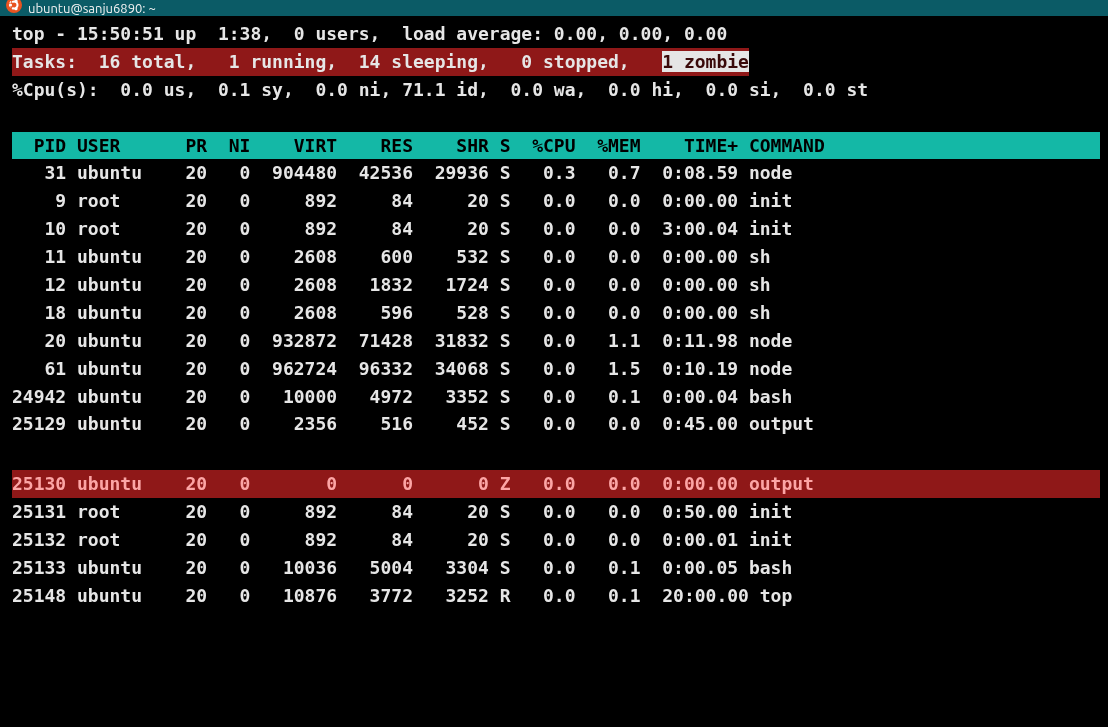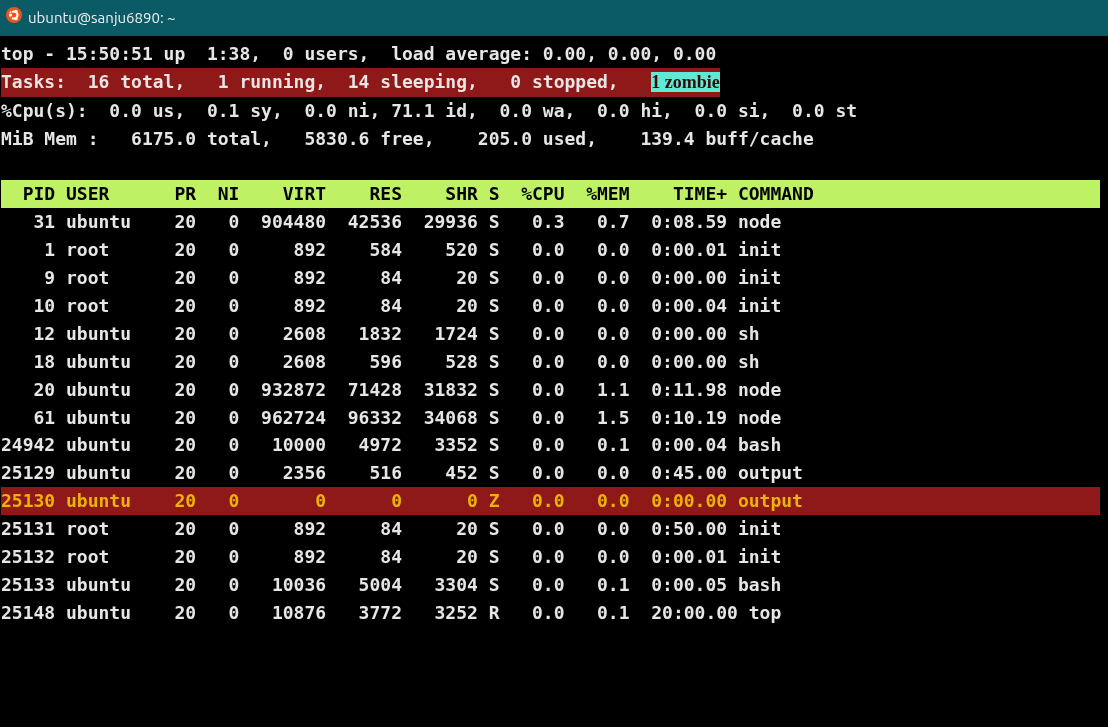--- a/index.html
+++ b/index.html
@@ -9,51 +9,51 @@
     font-size: 18px;
     line-height: 1.55;
     color: #e6e6e6;
     width: 1108px;
     height: 727px;
     overflow: hidden;
     font-weight: bold;
   }
   .titlebar {
     background: #0b5b66;
-    height: 36px;
+    height: 16px;
     display: flex;
     align-items: center;
     padding: 0 6px;
     gap: 6px;
-    font-size: 15px;
+    font-size: 13px;
     font-weight: normal;
     color: #f2f2f2;
     font-family: "Ubuntu", "DejaVu Sans", sans-serif;
   }
   .titlebar svg { width: 16px; height: 16px; }
-  .terminal { padding: 4px 8px 0 1px; }
+  .terminal { padding: 4px 8px 0 12px; }
   .line { white-space: pre; }
   .tasks-bg {
     background: #8f1818;
     display: inline-block;
   }
   .zombie-hl {
-    background: #5eead4;
+    background: #e5e5e5;
     color: #3a0a0a;
-    font-family: Liberation Serif, serif;
   }
   .hdr {
-    background: #bef264;
+    background: #14b8a6;
     color: #000;
     white-space: pre;
   }
   .row-zombie {
     background: #8f1818;
-    color: #eab308;
+    color: #fca5a5;
     white-space: pre;
+    margin-top: 32px;
   }
   .row { white-space: pre; }
 </style>
 </head>
 <body>
 
 <div class="titlebar">
   <span>
     <svg viewBox="0 0 32 32">
         <circle cx="16" cy="16" r="16" fill="#E95420"></circle>
@@ -63,28 +63,27 @@
         <path d="M16 7a9 9 0 0 0-4.9 1.45l2.1 3.6A5 5 0 0 1 21 16h4.1A9 9 0 0 0 16 7zM11.1 21a5 5 0 0 1 0-10l-2.1-3.6A9 9 0 0 0 7 16a9 9 0 0 0 2 5.6zM16 25a9 9 0 0 0 9.1-9H21a5 5 0 0 1-7.8 4.15l-2.1 3.6A9 9 0 0 0 16 25z" fill="#fff"></path>
       </svg>
   </span>
   <span>ubuntu@sanju6890: ~</span>
 </div>
 
 <div class="terminal">
   <div class="line">top - 15:50:51 up  1:38,  0 users,  load average: 0.00, 0.00, 0.00</div>
   <div class="line"><span class="tasks-bg"><span>Tasks:  16 total,   1 running,  14 sleeping,   0 stopped,   </span><span class="zombie-hl">1 zombie</span></span></div>
   <div class="line">%Cpu(s):  0.0 us,  0.1 sy,  0.0 ni, 71.1 id,  0.0 wa,  0.0 hi,  0.0 si,  0.0 st</div>
-  <div class="line">MiB Mem :   6175.0 total,   5830.6 free,    205.0 used,    139.4 buff/cache</div>
   <div class="line">&nbsp;</div>
   <div class="hdr" id="header-row">  PID USER      PR  NI    VIRT    RES    SHR S  %CPU  %MEM    TIME+ COMMAND   </div>
   <div id="process-rows">
       <div class="row">   31 ubuntu    20   0  904480  42536  29936 S   0.3   0.7  0:08.59 node      </div>
-      <div class="row">    1 root      20   0     892    584    520 S   0.0   0.0  0:00.01 init      </div>
       <div class="row">    9 root      20   0     892     84     20 S   0.0   0.0  0:00.00 init      </div>
-      <div class="row">   10 root      20   0     892     84     20 S   0.0   0.0  0:00.04 init      </div>
+      <div class="row">   10 root      20   0     892     84     20 S   0.0   0.0  3:00.04 init      </div>
+      <div class="row">   11 ubuntu    20   0    2608    600    532 S   0.0   0.0  0:00.00 sh        </div>
       <div class="row">   12 ubuntu    20   0    2608   1832   1724 S   0.0   0.0  0:00.00 sh        </div>
       <div class="row">   18 ubuntu    20   0    2608    596    528 S   0.0   0.0  0:00.00 sh        </div>
       <div class="row">   20 ubuntu    20   0  932872  71428  31832 S   0.0   1.1  0:11.98 node      </div>
       <div class="row">   61 ubuntu    20   0  962724  96332  34068 S   0.0   1.5  0:10.19 node      </div>
       <div class="row">24942 ubuntu    20   0   10000   4972   3352 S   0.0   0.1  0:00.04 bash      </div>
       <div class="row">25129 ubuntu    20   0    2356    516    452 S   0.0   0.0  0:45.00 output    </div>
       <div class="row-zombie">25130 ubuntu    20   0       0      0      0 Z   0.0   0.0  0:00.00 output    </div>
       <div class="row">25131 root      20   0     892     84     20 S   0.0   0.0  0:50.00 init      </div>
       <div class="row">25132 root      20   0     892     84     20 S   0.0   0.0  0:00.01 init      </div>
       <div class="row">25133 ubuntu    20   0   10036   5004   3304 S   0.0   0.1  0:00.05 bash      </div>

